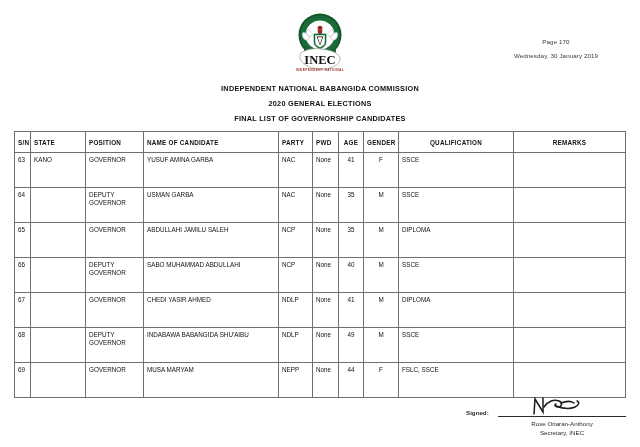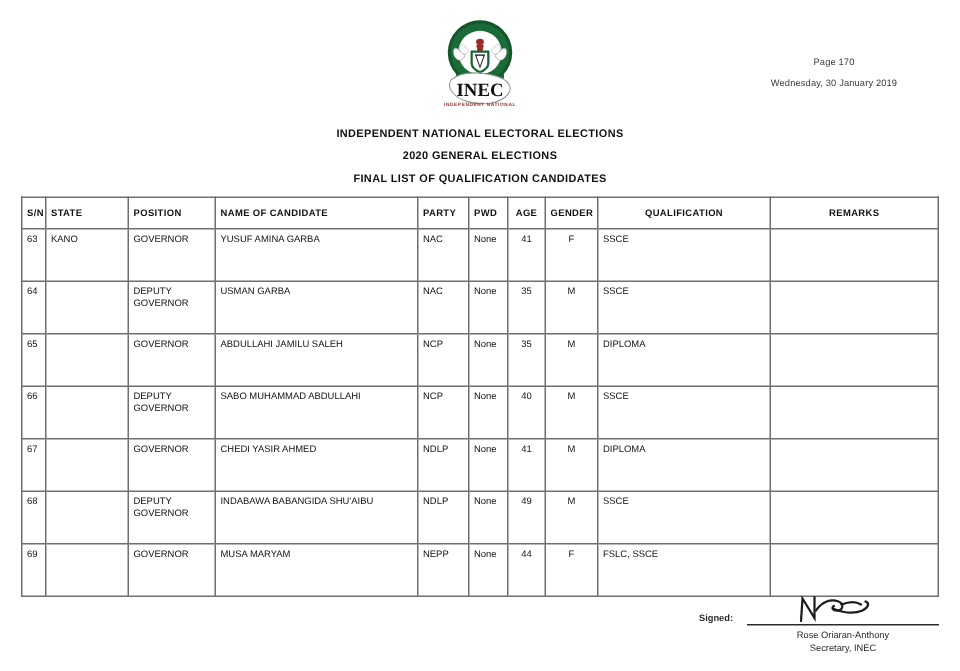--- a/index.html
+++ b/index.html
@@ -184,23 +184,23 @@
 
     <path d="M22 38 C27 44 49 44 54 38 L54 41 C49 46 27 46 22 41 Z" fill="#1b6b38"></path>
 
     <path d="M19 42 C24 38 32 37 40 38 C49 39 57 42 58 47 C59 52 52 57 44 58 C34 59 24 56 20 51 C17.5 48 17 44.5 19 42 Z" fill="#ffffff" stroke="#8e9a90" stroke-width="0.7"></path>
     <text x="38" y="53" text-anchor="middle" font-family="'Liberation Serif', serif" font-size="12.5" font-weight="bold" fill="#111111">INEC</text>
     <text x="38" y="59.5" text-anchor="middle" font-family="'Liberation Sans', sans-serif" font-size="3.2" font-weight="bold" fill="#9e2b25" letter-spacing="0.4">INDEPENDENT NATIONAL</text>
   </svg>
 </div>
 
 <div class="title-block">
-  <div>INDEPENDENT NATIONAL ELECTORAL ELECTIONS</div>
+  <div>INDEPENDENT NATIONAL BABANGIDA COMMISSION</div>
   <div>2020 GENERAL ELECTIONS</div>
-  <div>FINAL LIST OF QUALIFICATION CANDIDATES</div>
+  <div>FINAL LIST OF GOVERNORSHIP CANDIDATES</div>
 </div>
 
 <div class="table-wrap">
   <table class="cand">
     <colgroup>
       <col class="c-sn">
         <col class="c-st">
         <col class="c-pos">
         <col class="c-name">
         <col class="c-party">

